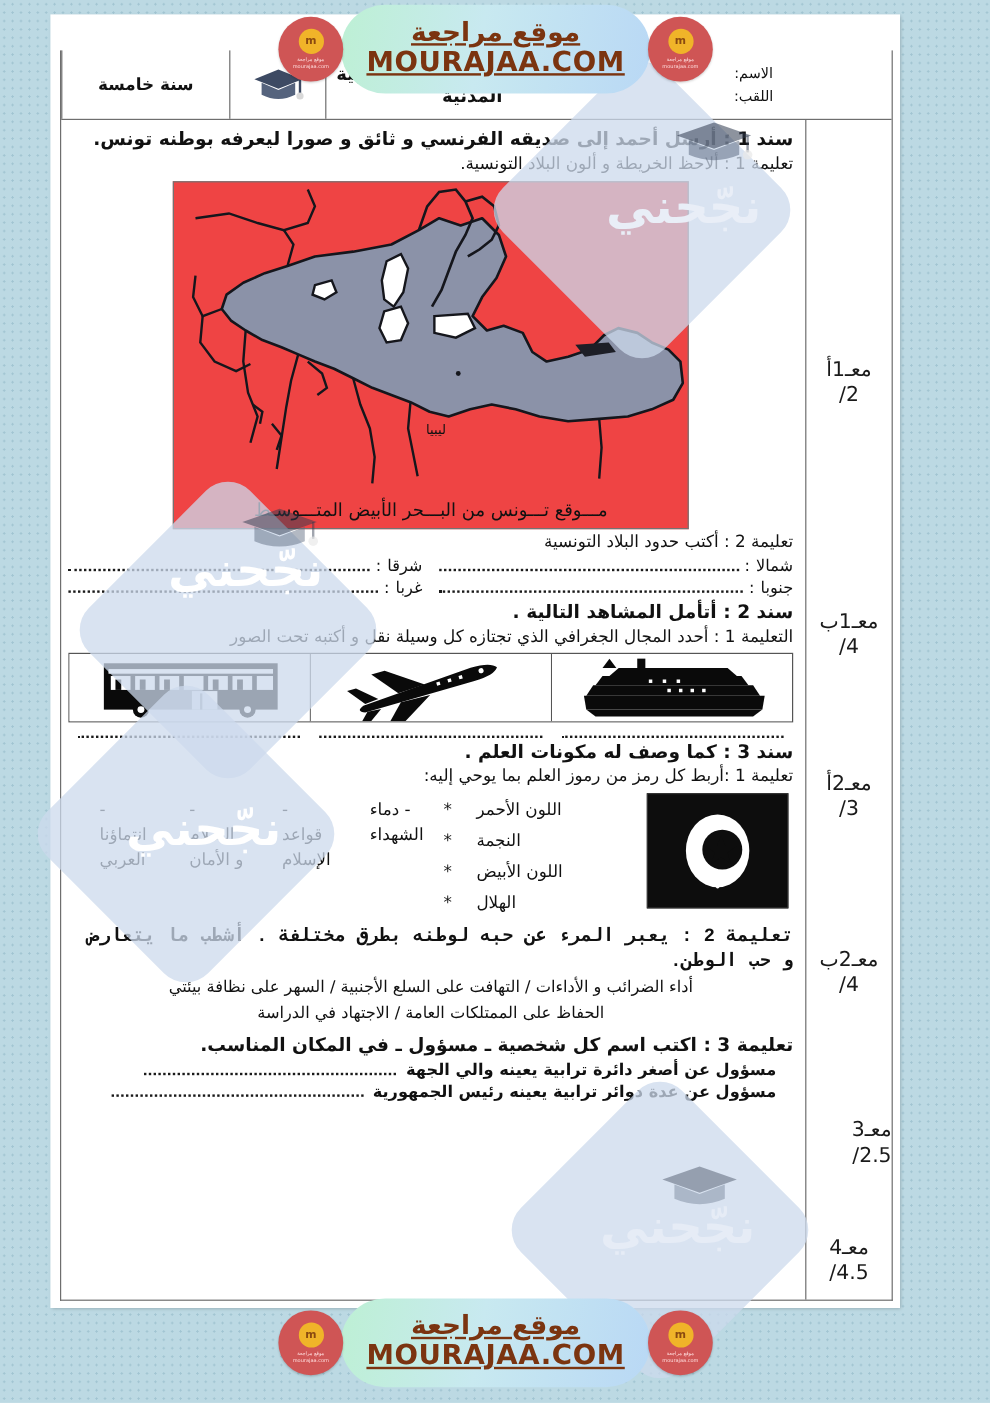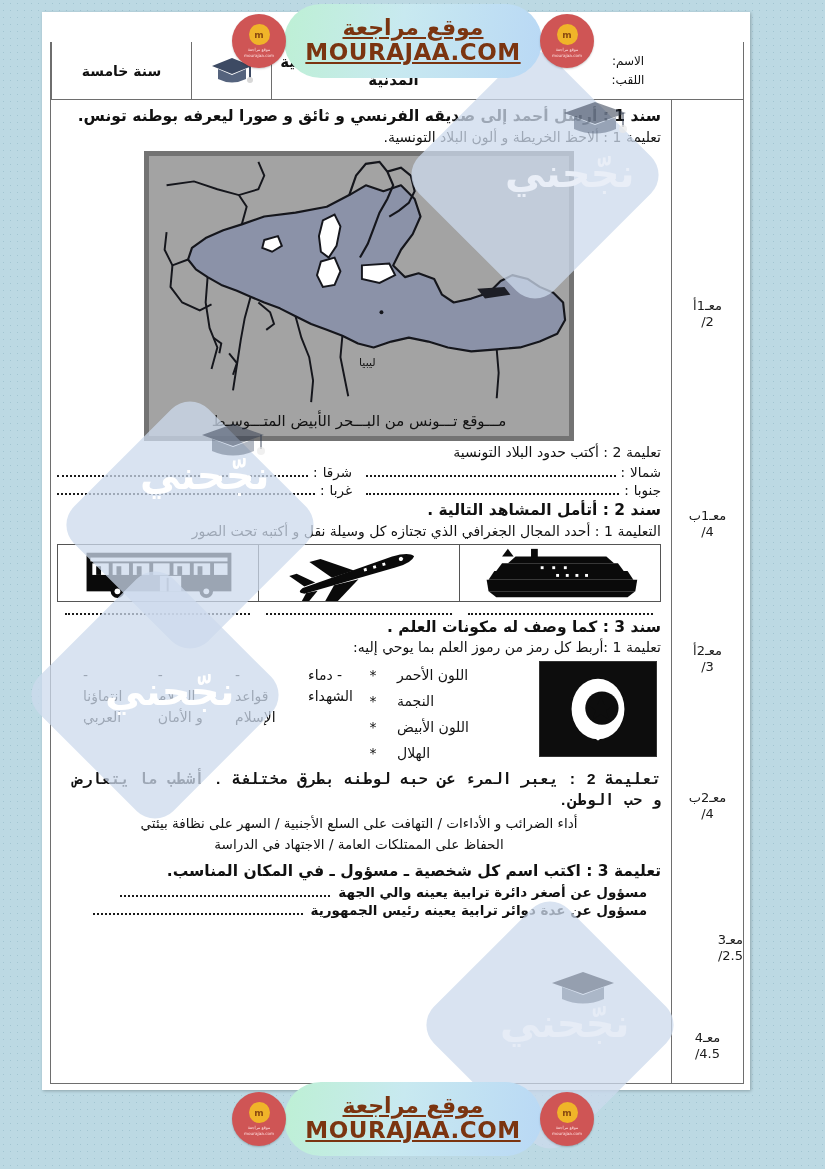--- a/index.html
+++ b/index.html
@@ -116,21 +116,21 @@
   .marks-col {
     width: 72px;
     border-left: 1px solid #6e6e6e;
     position: relative;
     flex: none;
   }
   .mark {
     position: absolute;
     left: 0; right: 0;
     text-align: center;
-    font-size: 13px; color: #1a1a1a;
+    font-size: 17px; color: #1a1a1a;
     line-height: 1.25;
     font-weight: 500;
   }
   .mark .den { display: block; direction: ltr; }
 
   .content-col {
     flex: 1;
     position: relative;
     padding: 4px 10px 0 6px;
   }
@@ -146,22 +146,22 @@
     font-size: 14px; color: #111;
     text-align: right;
     margin: 0 0 2px 0;
     line-height: 1.35;
   }
 
   
   .map-box {
     margin: 4px auto 2px auto;
     width: 430px; height: 290px;
-    border: 5px solid #737373;
-    background: #a3a3a3;
+    border: 1px solid #737373;
+    background: #ef4444;
     position: relative;
     overflow: hidden;
   }
   .map-svg { position: absolute; inset: 0; }
   .map-caption {
     position: absolute;
     left: 0; right: 0; bottom: 6px;
     text-align: center;
     font-size: 15px;
     color: #111;

